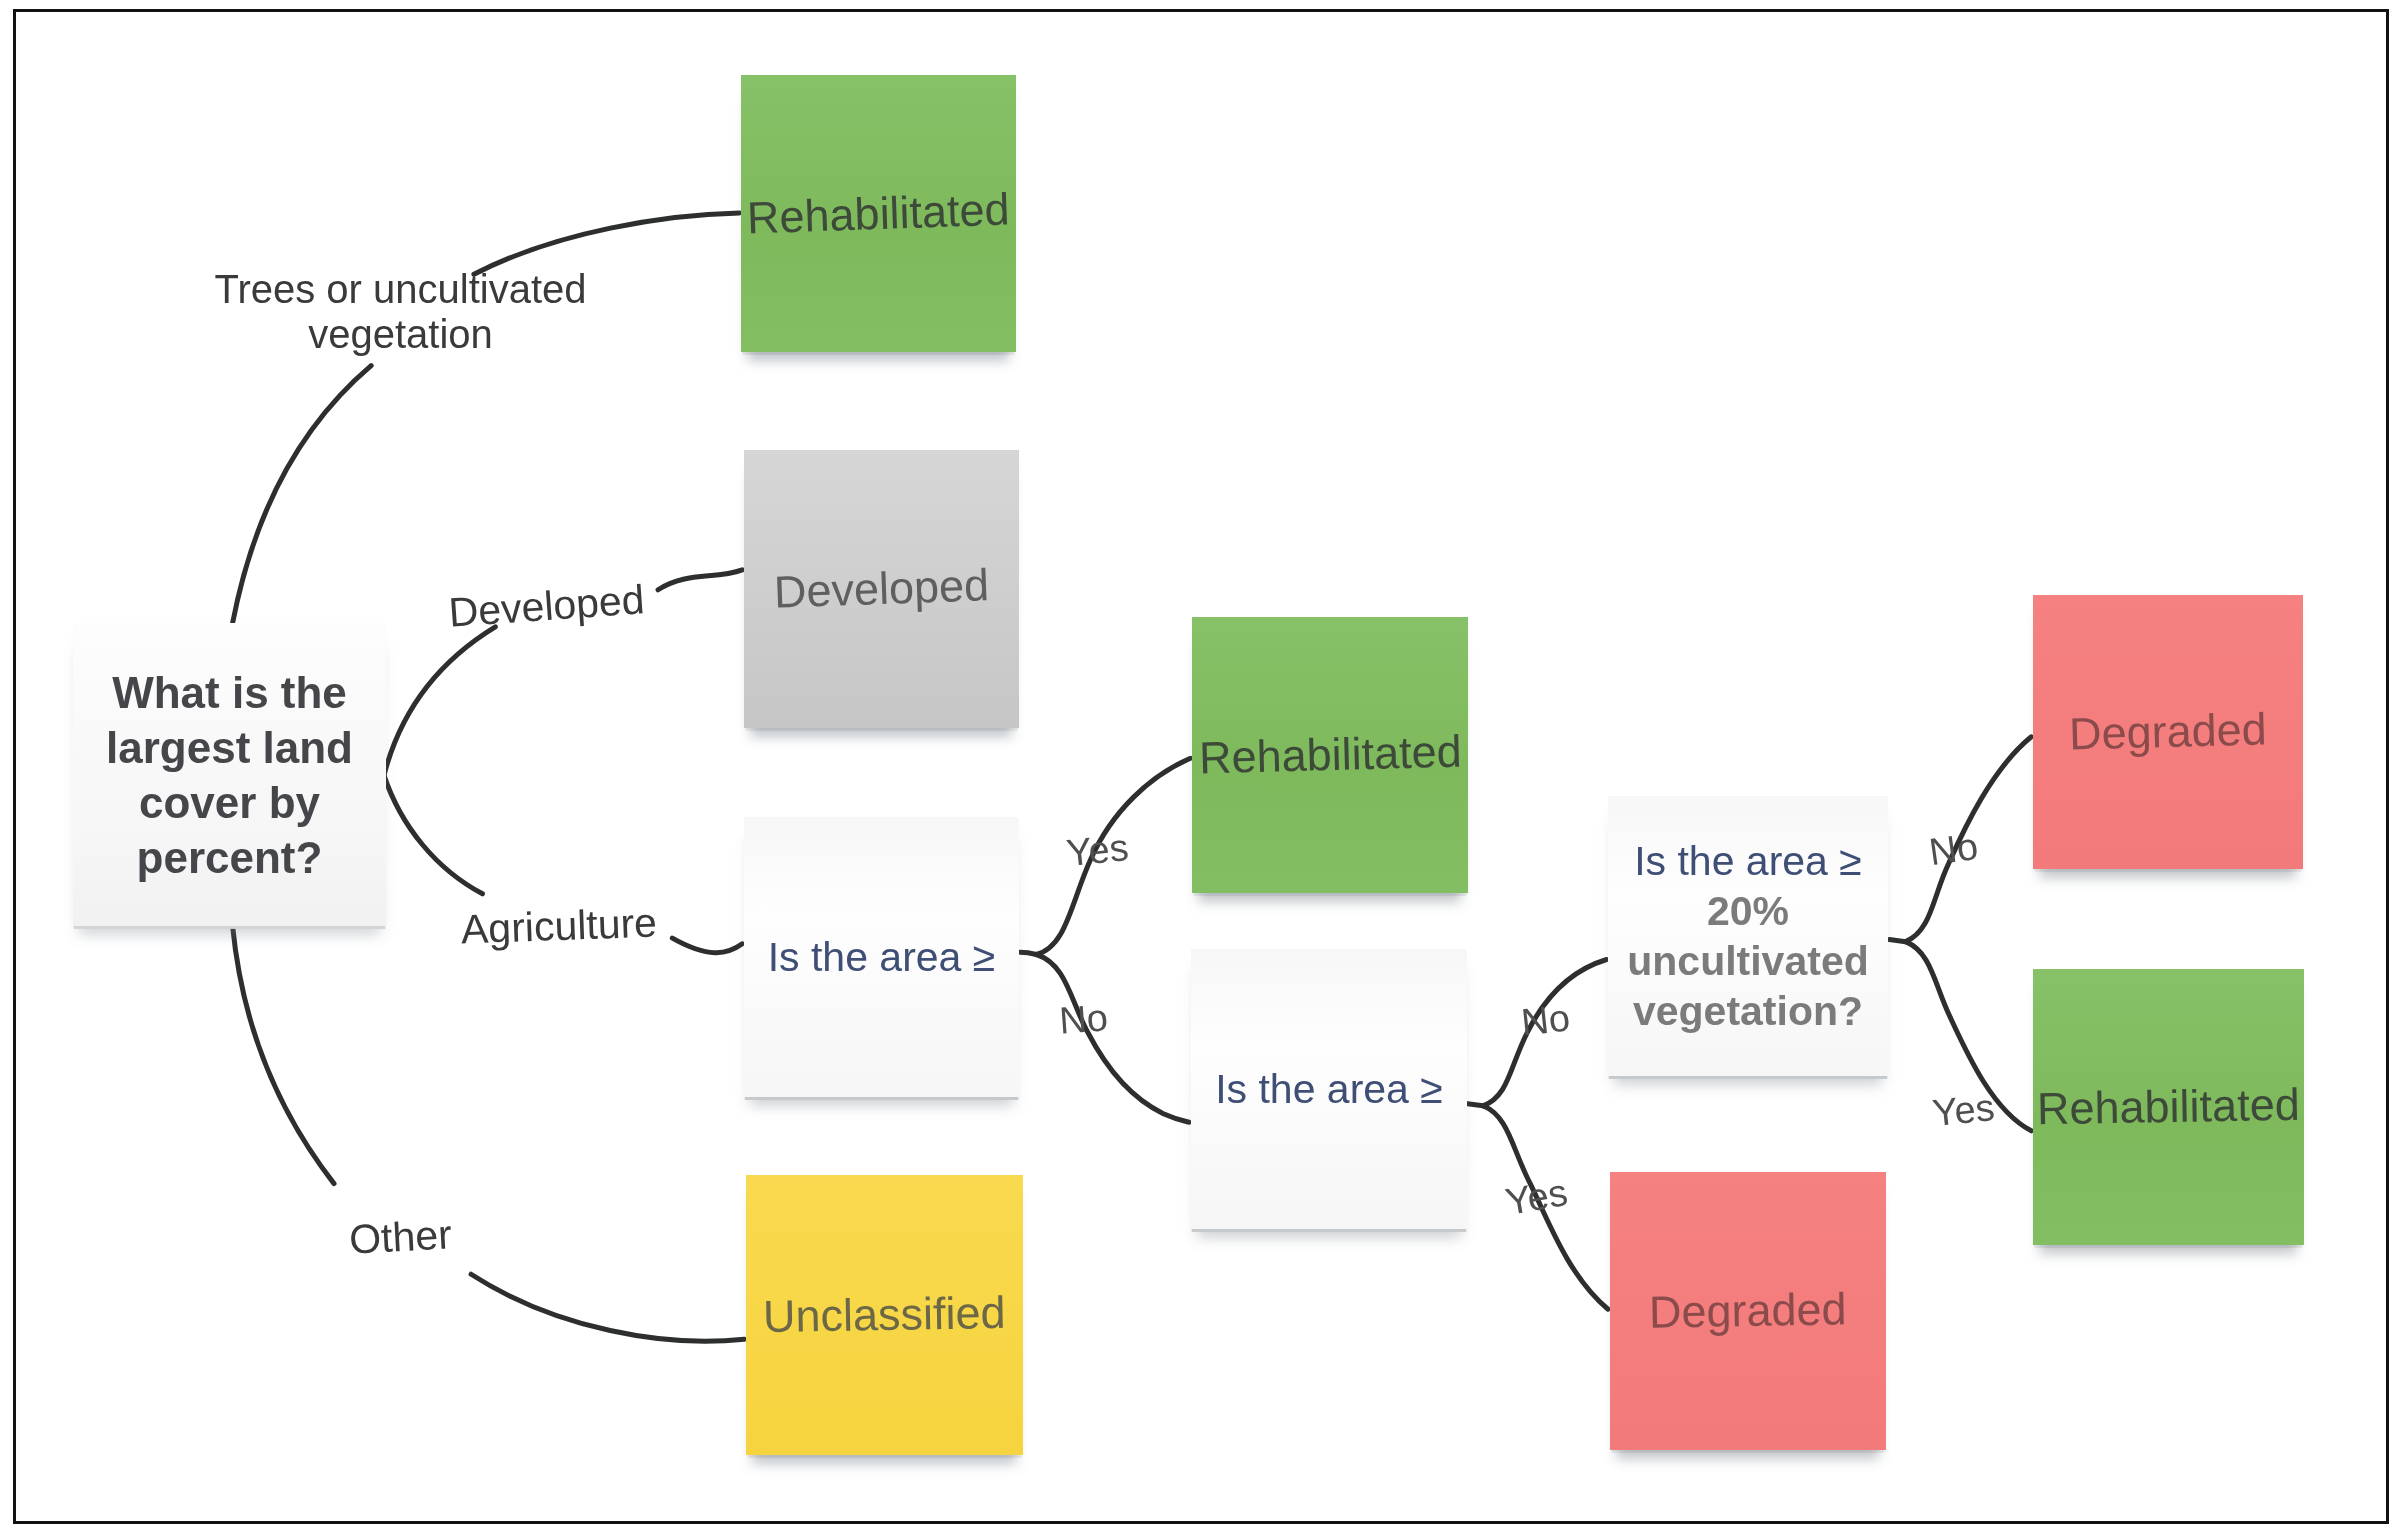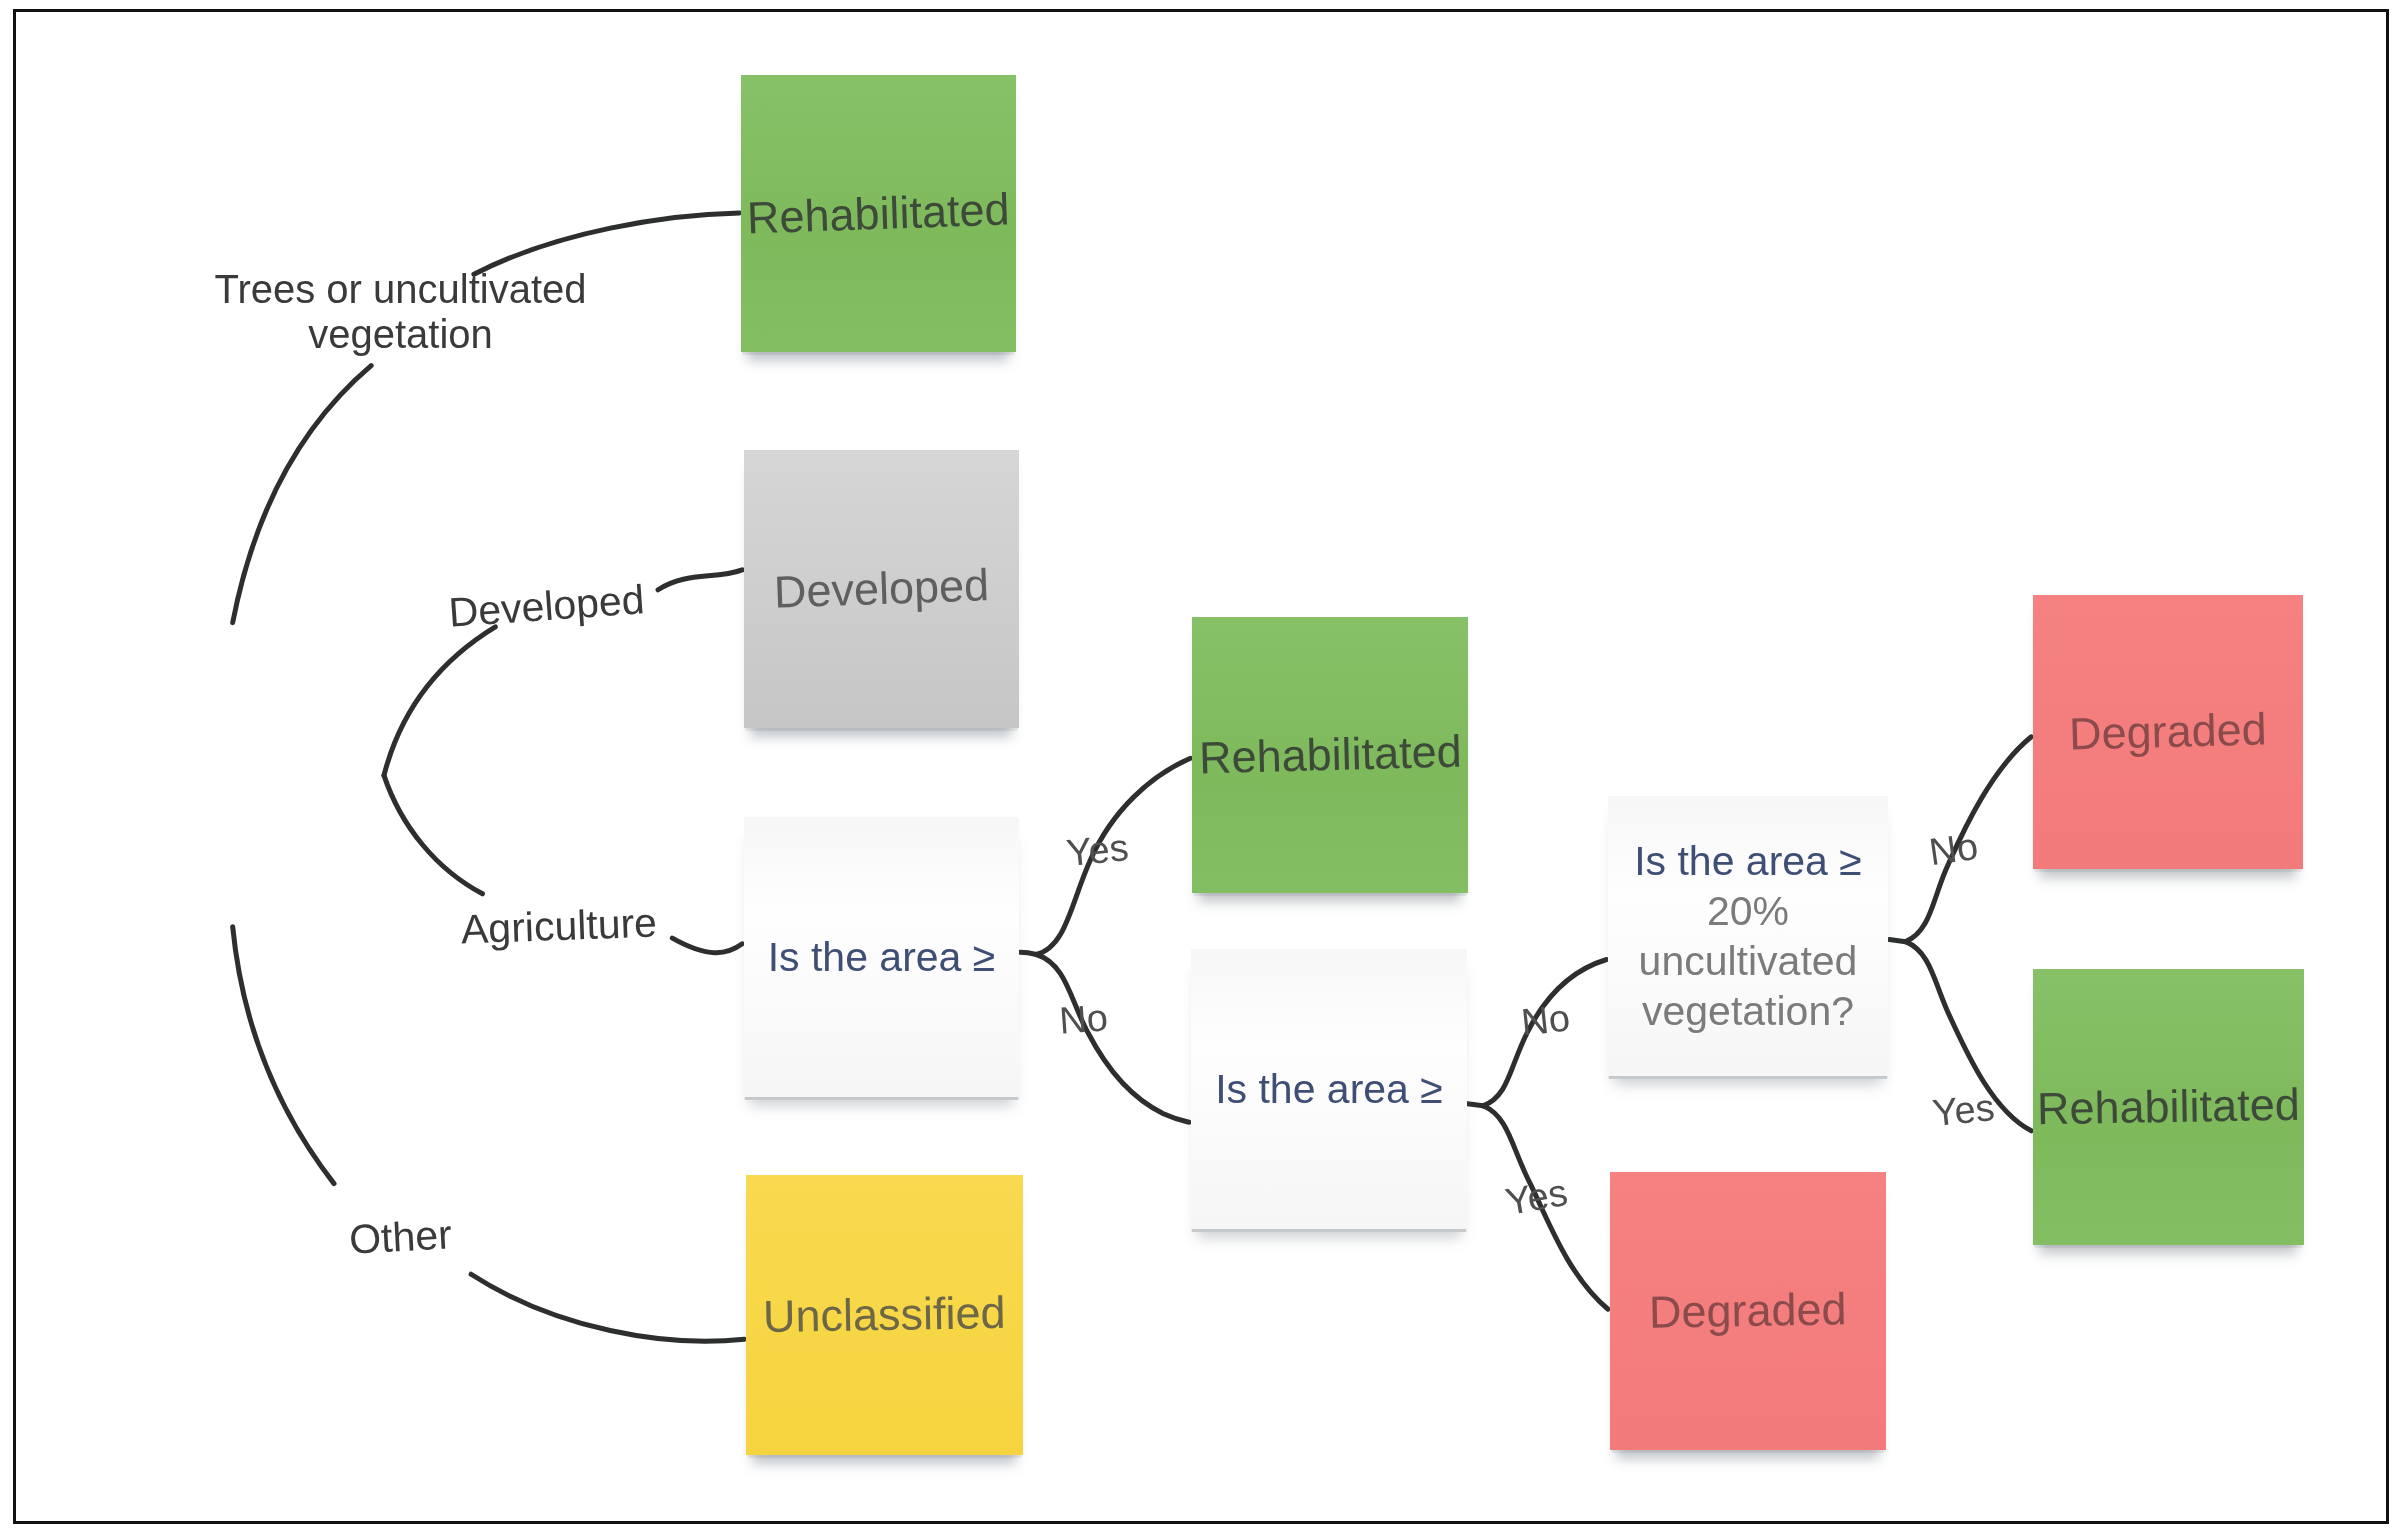--- a/index.html
+++ b/index.html
@@ -47,21 +47,21 @@
   .root-note{
     background:linear-gradient(180deg,#fdfdfd 0%,#f6f6f7 70%,#f1f1f2 100%);
     box-shadow:0 3.6px 0 -0.7px #d2d5d8, 0 15.7px 13px -6.4px rgba(120,130,140,0.35);
     padding:0 17px;
   }
   .root-note .root-text{
     font-size:44px;font-weight:bold;color:#45464a;line-height:55px;
   }
   .qtext{font-size:41px;line-height:50px;padding:0 13px;}
   .qtext .q-prefix{display:block;font-weight:normal;color:#3e4e74;}
-  .qtext .q-rest{display:block;font-weight:normal;color:#7b7b7b;}
+  .qtext .q-rest{display:block;font-weight:bold;color:#7b7b7b;}
 
   .free-label{
     position:absolute;text-align:center;font-size:41px;color:#3a3a3a;line-height:45px;
   }
   .edge-label{
     position:absolute;text-align:center;font-size:38px;color:#4f4f4f;line-height:40px;white-space:nowrap;
   }
   .t-n2{transform:rotate(-2deg);} .t-n1{transform:rotate(-1deg);}
   .t-n15{transform:rotate(-1.5deg);} .t-n3{transform:rotate(-3deg);}
   .t-n4{transform:rotate(-4deg);} .t-n6{transform:rotate(-6deg);}
@@ -87,20 +87,23 @@
     <path d="M 1452 1337 C 1494 1326, 1500 1266, 1528 1204 C 1558 1136, 1612 1086, 1668 1062"></path>
     <path d="M 1452 1337 C 1494 1350, 1500 1402, 1524 1446 C 1550 1496, 1584 1538, 1630 1560 C 1648 1568, 1658 1570, 1666 1572"></path>
     <path d="M 2056 1546 L 2078 1549"></path>
     <path d="M 2078 1549 C 2114 1536, 2116 1492, 2140 1446 C 2164 1398, 2198 1360, 2251 1344"></path>
     <path d="M 2078 1549 C 2114 1564, 2118 1608, 2144 1658 C 2170 1712, 2198 1788, 2253 1834"></path>
     <path d="M 2647 1316 L 2670 1319"></path>
     <path d="M 2670 1319 C 2706 1304, 2708 1256, 2730 1210 C 2754 1156, 2792 1076, 2846 1032"></path>
     <path d="M 2670 1319 C 2706 1334, 2710 1378, 2732 1424 C 2756 1476, 2792 1556, 2846 1584"></path>
   </svg>
 
+  <div class="note root-note" style="left:73px;top:623px;width:313px;height:303px;">
+    <span class="root-text">What is the largest land cover by percent?</span>
+  </div>
 
   <div class="note green" style="left:741px;top:75px;width:275px;height:277px;">
     <span class="lbl t-n2">Rehabilitated</span>
   </div>
 
   <div class="note graybox" style="left:744px;top:450px;width:275px;height:278px;">
     <span class="lbl t-n2">Developed</span>
   </div>
 
   <div class="note white" style="left:744px;top:817px;width:275px;height:280px;">

